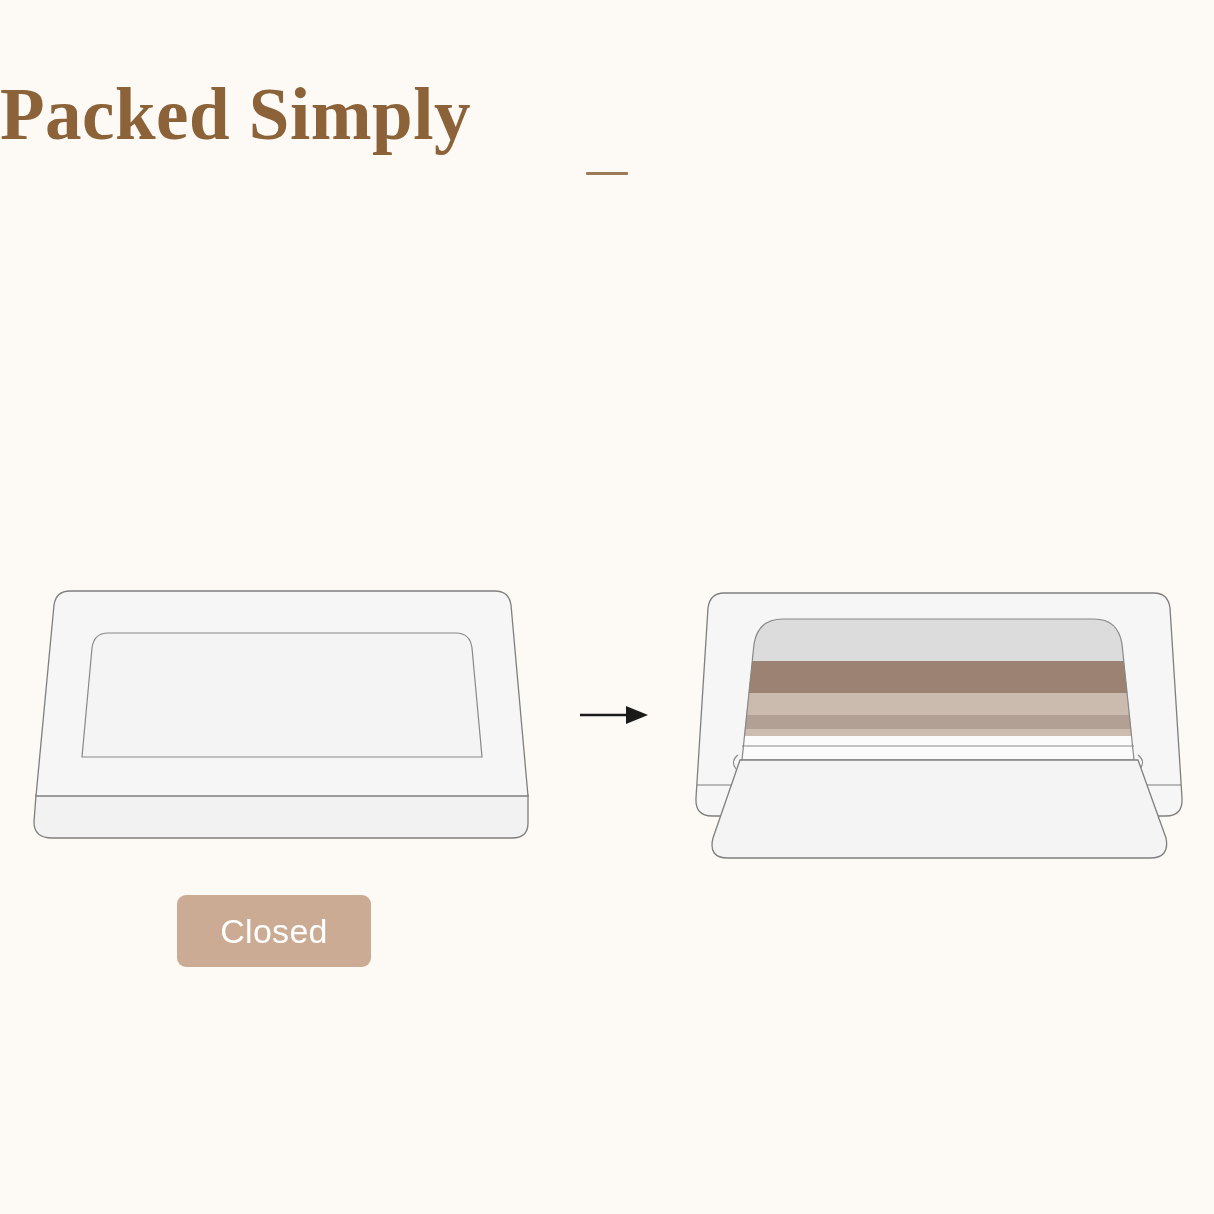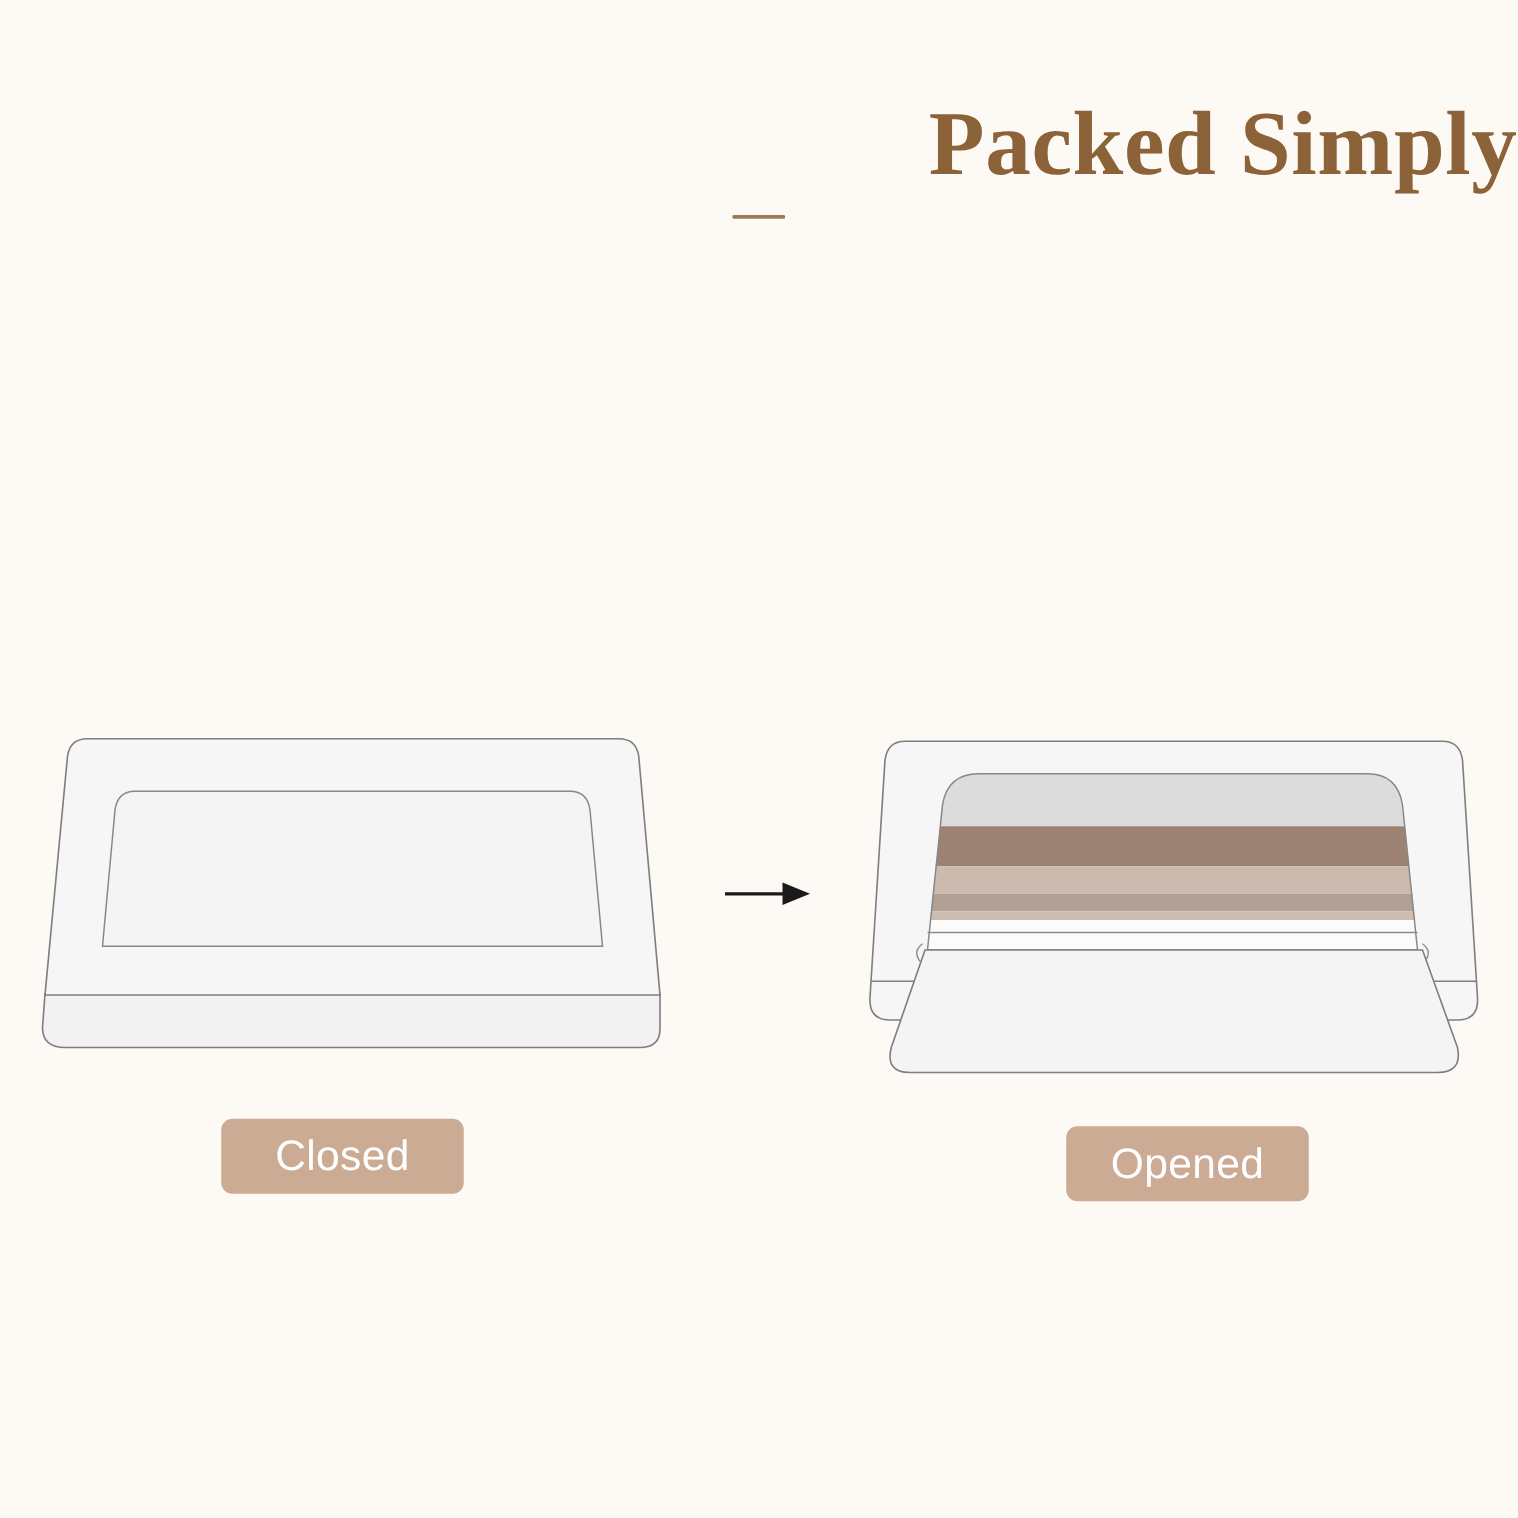--- a/index.html
+++ b/index.html
@@ -19,21 +19,21 @@
     position: absolute;
     inset: 0;
   }
 
   
   .header {
     position: absolute;
     top: 0;
     left: 0;
     width: 1214px;
-    text-align: right;
+    text-align: left;
   }
 
   .title {
     margin: 0;
     padding-top: 78px;
     font-family: "Liberation Serif", serif;
     font-weight: bold;
     font-size: 73px;
     line-height: 1.0;
     letter-spacing: 0.5px;
@@ -94,21 +94,21 @@
     font-family: "Liberation Sans", sans-serif;
     font-size: 34px;
     letter-spacing: 0.3px;
     box-sizing: border-box;
   }
 
   .badge-closed {
     left: 177px;
     top: 895px;
     width: 194px;
-    height: 60px;
+    height: 72px;
   }
 
   .badge-opened {
     left: 853px;
     top: 901px;
     width: 194px;
     height: 60px;
   }
 
   svg { display: block; overflow: visible; }
@@ -223,15 +223,14 @@
                L 486 268
                Q 490 288 470 288
                L 48 288
                Q 28 288 33 268
                Z" fill="#f4f4f4" stroke="#7f7f7f" stroke-width="1.3"></path>
     </svg>
   </div>
 
   <div class="badge badge-closed">Closed</div>
 
-  <div class="badge badge-opened">Opened</div>
 
 </div>
 
 </body></html>

